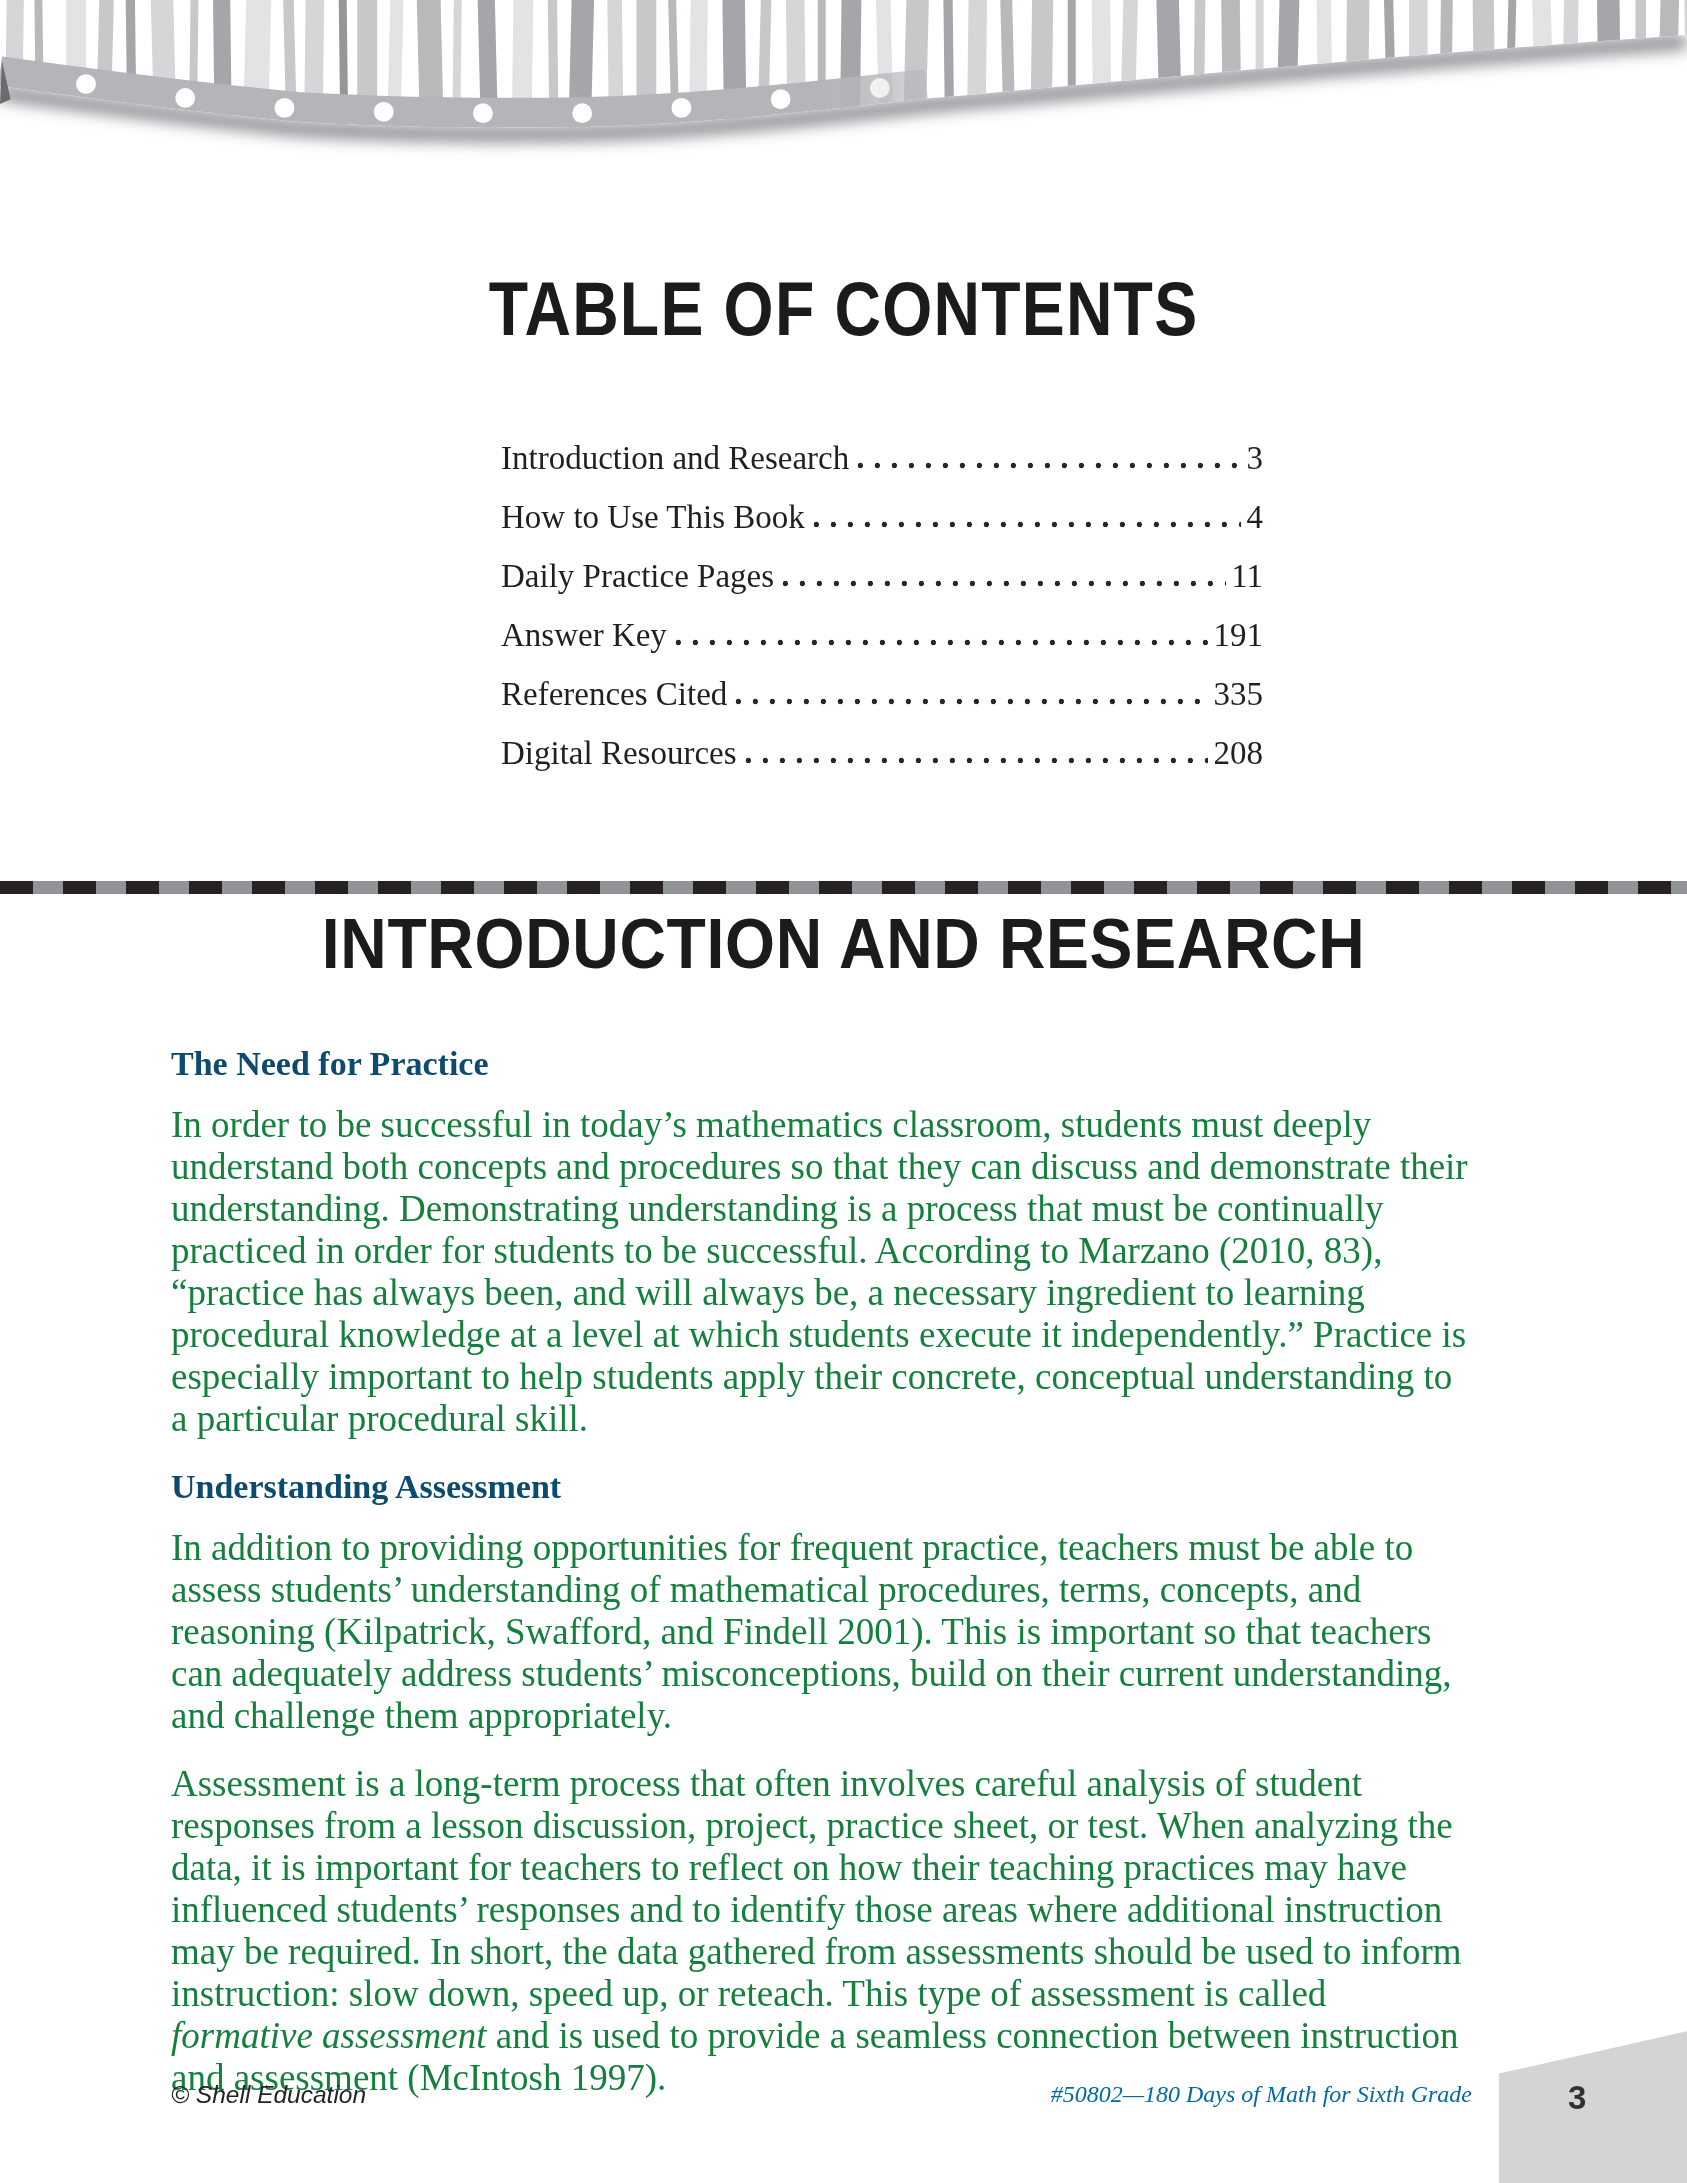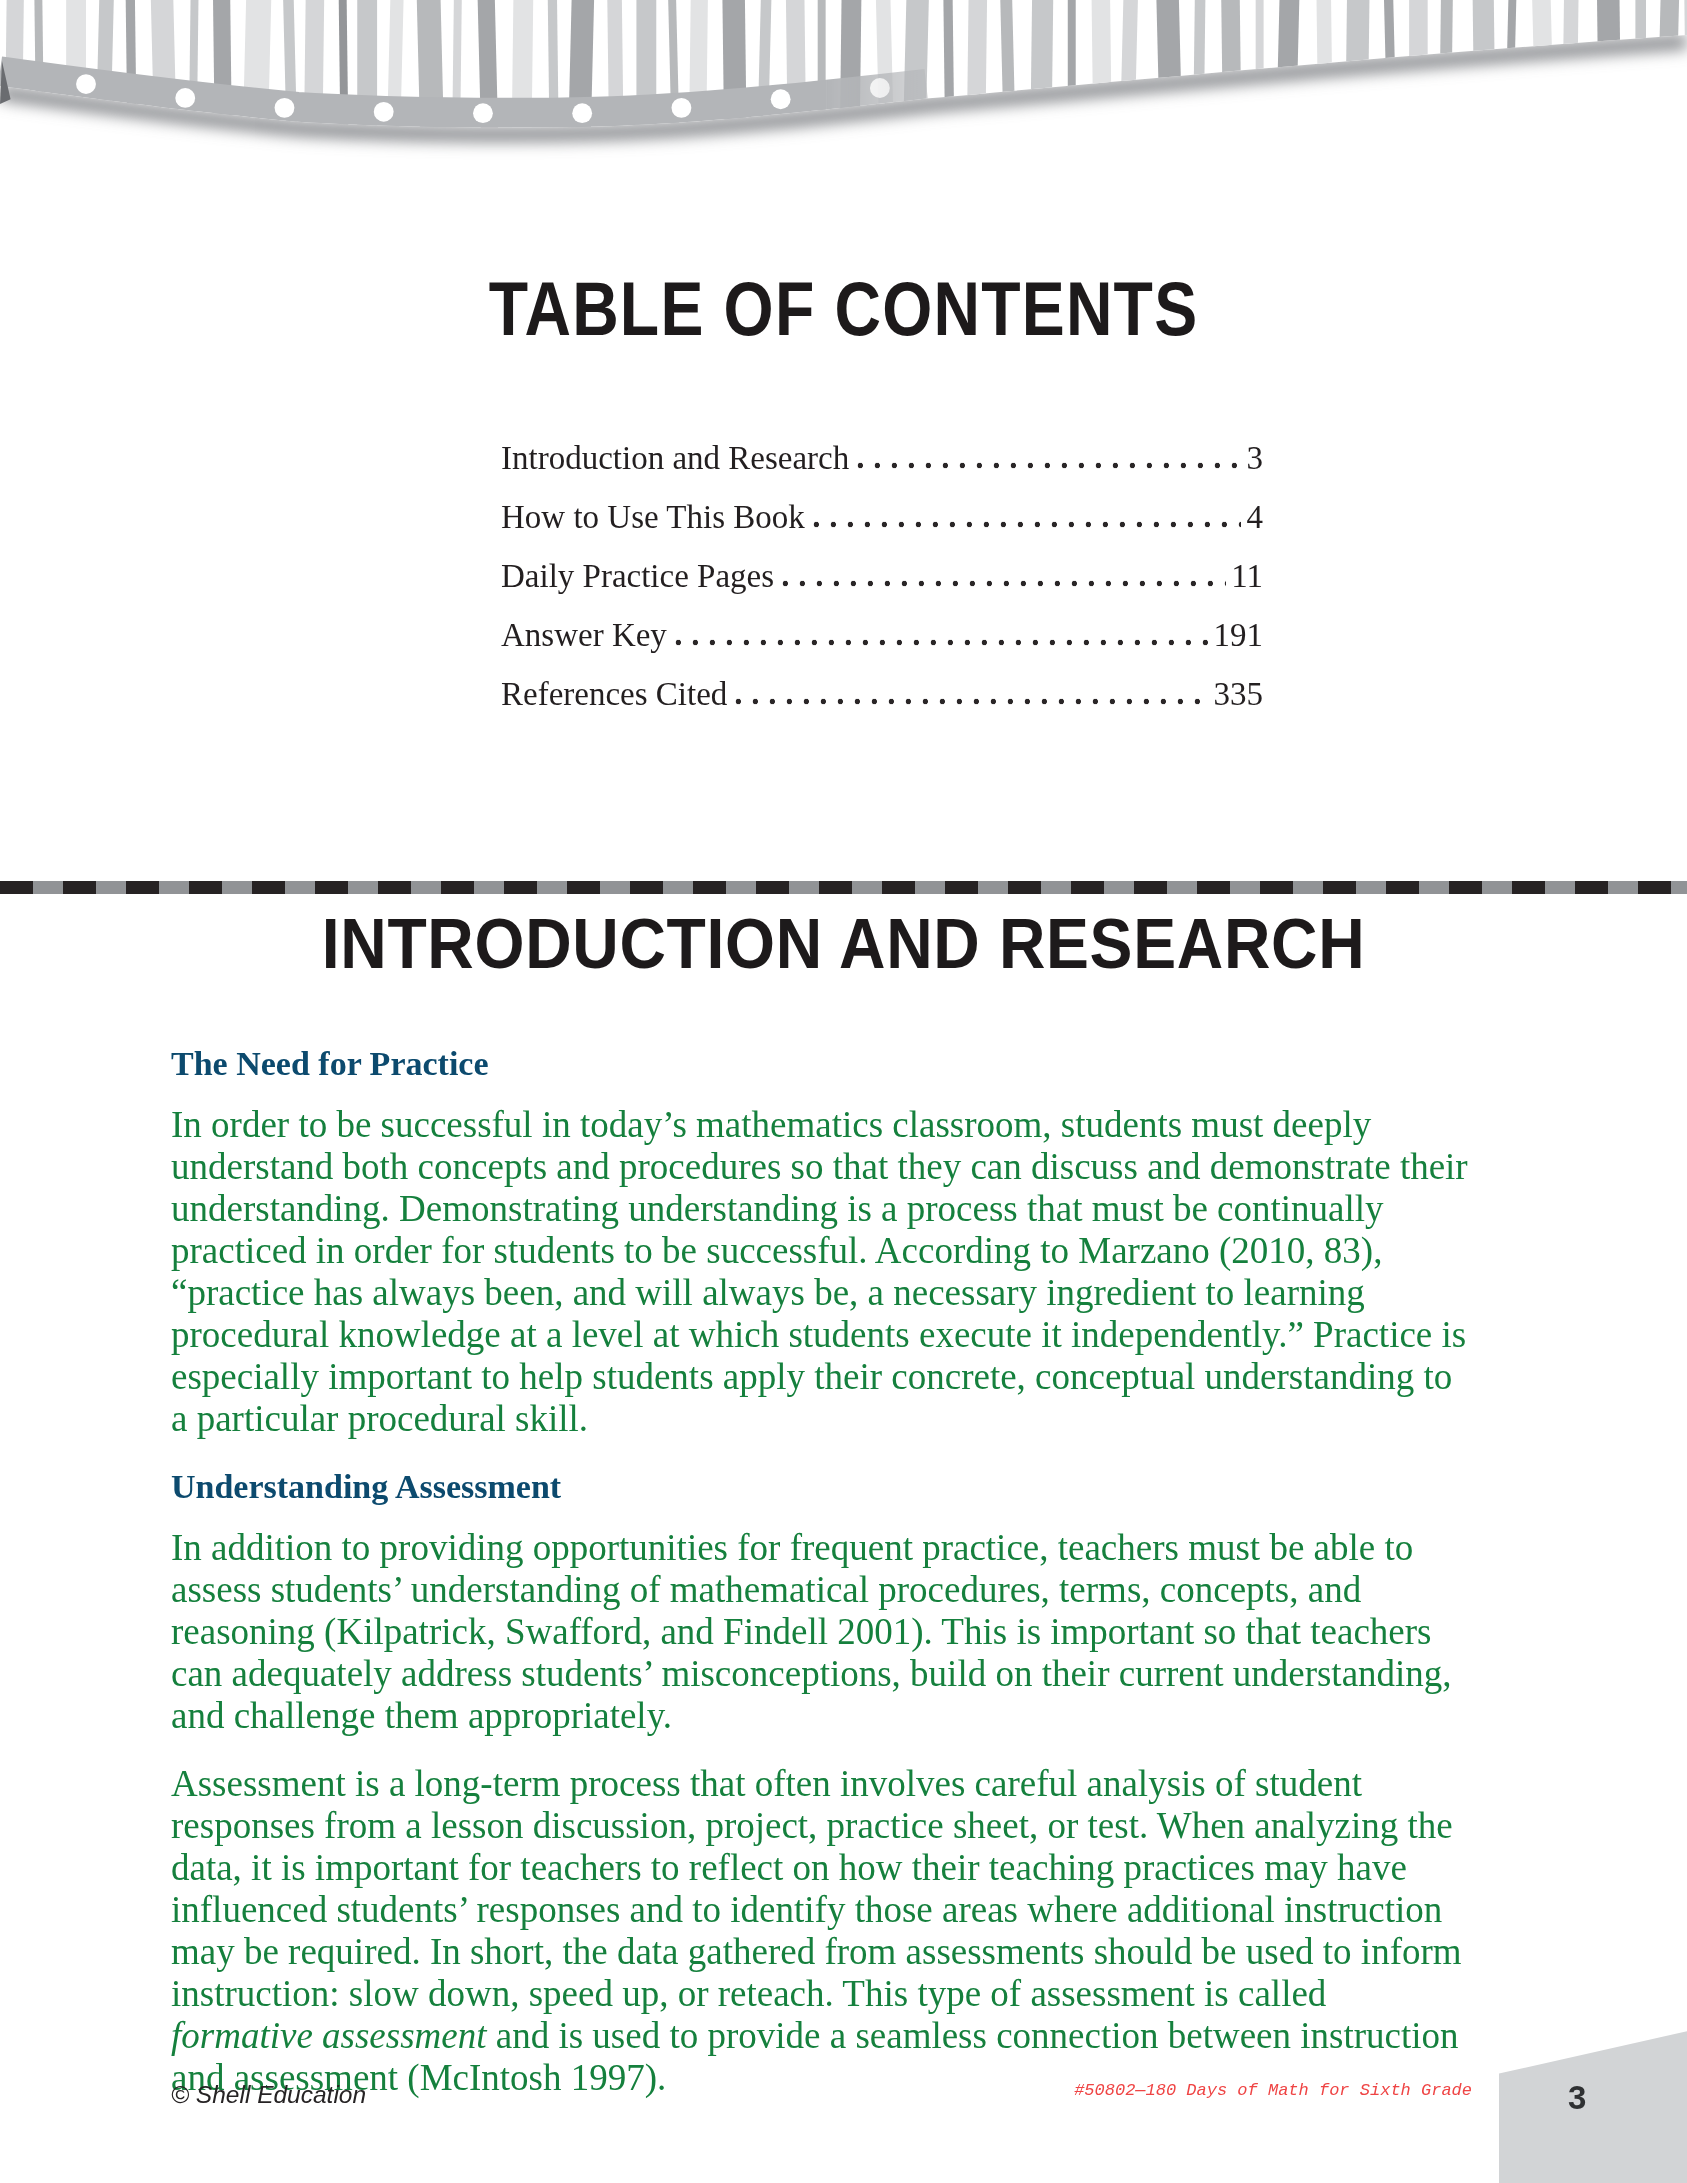--- a/index.html
+++ b/index.html
@@ -51,22 +51,22 @@
   .body-paragraph em{font-style:italic;}
 
   
   .footer-left{
     position:absolute;left:171px;top:2081px;
     font-family:"Liberation Sans",sans-serif;font-style:italic;font-weight:500;
     font-size:24.5px;color:#262324;
   }
   .footer-right{
     position:absolute;right:215px;top:2081px;
-    font-family:Liberation Mono, monospace;font-style:italic;font-weight:500;
-    font-size:17px;color:#ef4444;
+    font-family:Liberation Serif, serif;font-style:italic;font-weight:500;
+    font-size:24px;color:#0369a1;
   }
   .page-tab{
     position:absolute;left:1499px;top:2031px;width:189px;height:152px;
     background:#d2d4d6;clip-path:polygon(0 28%,100% 0,100% 100%,0 100%);
   }
   .page-tab-number{
     position:absolute;left:69px;top:48px;
     font-family:"Liberation Sans",sans-serif;font-weight:700;font-size:33px;color:#2f3133;
   }
 </style>
@@ -193,20 +193,25 @@
       <div class="toc-row">
         <span class="toc-label">Answer Key</span>
         <span class="toc-leader"></span>
         <span class="toc-page">191</span>
       </div>
       <div class="toc-row">
         <span class="toc-label">References Cited</span>
         <span class="toc-leader"></span>
         <span class="toc-page">335</span>
       </div>
+      <div class="toc-row">
+        <span class="toc-label">Digital Resources</span>
+        <span class="toc-leader"></span>
+        <span class="toc-page">208</span>
+      </div>
     </nav>
 
   <div class="divider"></div>
 
   <h1 class="intro-title">INTRODUCTION AND RESEARCH</h1>
   <main class="intro-content">
       <section class="section">
         <h2 class="section-heading">The Need for Practice</h2>
         <p class="body-paragraph"><span>In order to be successful in today’s mathematics classroom, students must deeply understand both concepts and procedures so that they can discuss and demonstrate their understanding.  Demonstrating understanding is a process that must be continually practiced in order for students to be successful.  According to Marzano (2010, 83), “practice has always been, and will always be, a necessary ingredient to learning procedural knowledge at a level at which students execute it independently.”  Practice is especially important to help students apply their concrete, conceptual understanding to a particular procedural skill.</span></p>
       </section>

